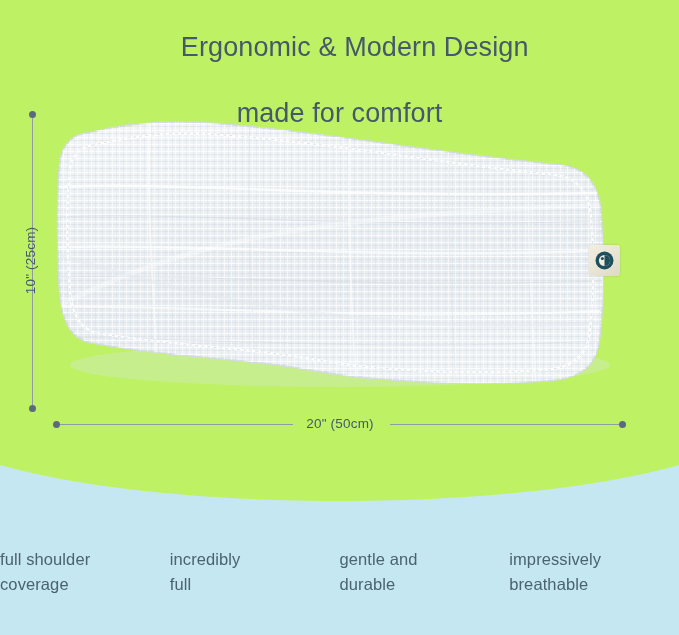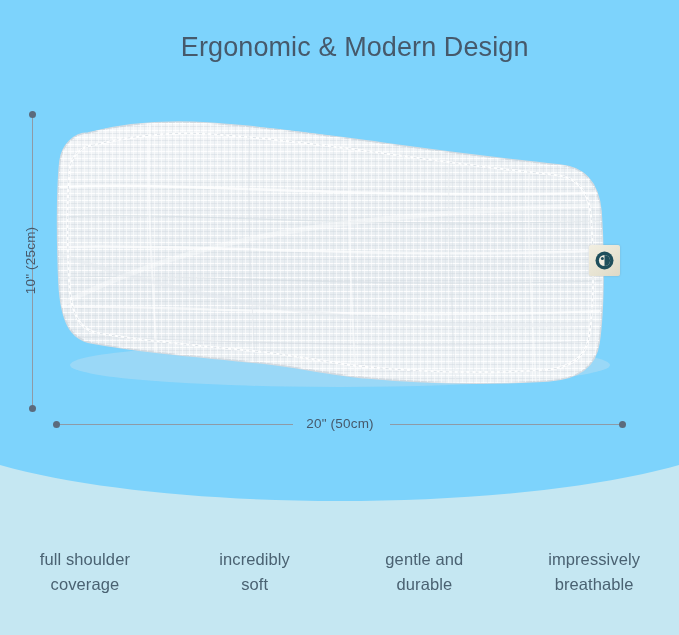--- a/index.html
+++ b/index.html
@@ -9,21 +9,21 @@
     height: 635px;
     overflow: hidden;
     background: #ffffff;
     font-family: "Liberation Sans", sans-serif;
   }
 
   #page {
     position: relative;
     width: 679px;
     height: 544px;
-    background: #7dd3fc;
+    background: #bef264;
   }
 
   
   #heading {
     position: absolute;
     left: 0;
     top: -2px;
     width: 679px;
     text-align: center;
     color: #46596b;
@@ -128,35 +128,35 @@
 
   #features {
     position: absolute;
     left: 0;
     top: 92px;
     width: 679px;
     display: flex;
   }
   .feature {
     flex: 1;
-    text-align: center;
     color: #4a6272;
     font-size: 16.5px;
     line-height: 25px;
     letter-spacing: 0.1px;
     white-space: pre-line;
   }
 </style>
 </head>
 <body>
 
 <div id="page">
 
   <div id="heading">
     <span>Ergonomic &amp; Modern Design</span>
+    <span class="line2">made for comfort</span>
   </div>
 
   <div id="photo-stage">
     <svg id="burp-cloth-svg" width="679" height="320" viewBox="0 0 679 320">
       <defs>
         <linearGradient id="clothFill" x1="0" y1="0" x2="0.25" y2="1">
           <stop offset="0%" stop-color="#f4f6f8"></stop>
           <stop offset="35%" stop-color="#ecf0f3"></stop>
           <stop offset="70%" stop-color="#e7ecf0"></stop>
           <stop offset="100%" stop-color="#eef2f5"></stop>
@@ -280,21 +280,21 @@
 
   <div id="band">
     <svg id="band-shape" width="679" height="180" viewBox="0 0 679 180">
       <path d="M 0,10 C 170,58 509,58 679,10 L 679,180 L 0,180 Z" fill="#c5e7f2"></path>
     </svg>
 
     <div id="features">
       <div class="feature">full shoulder
 coverage</div>
       <div class="feature">incredibly
-soft</div>
+full</div>
       <div class="feature">gentle and
 durable</div>
       <div class="feature">impressively
 breathable</div>
     </div>
   </div>
 
 </div>
 
 </body></html>

